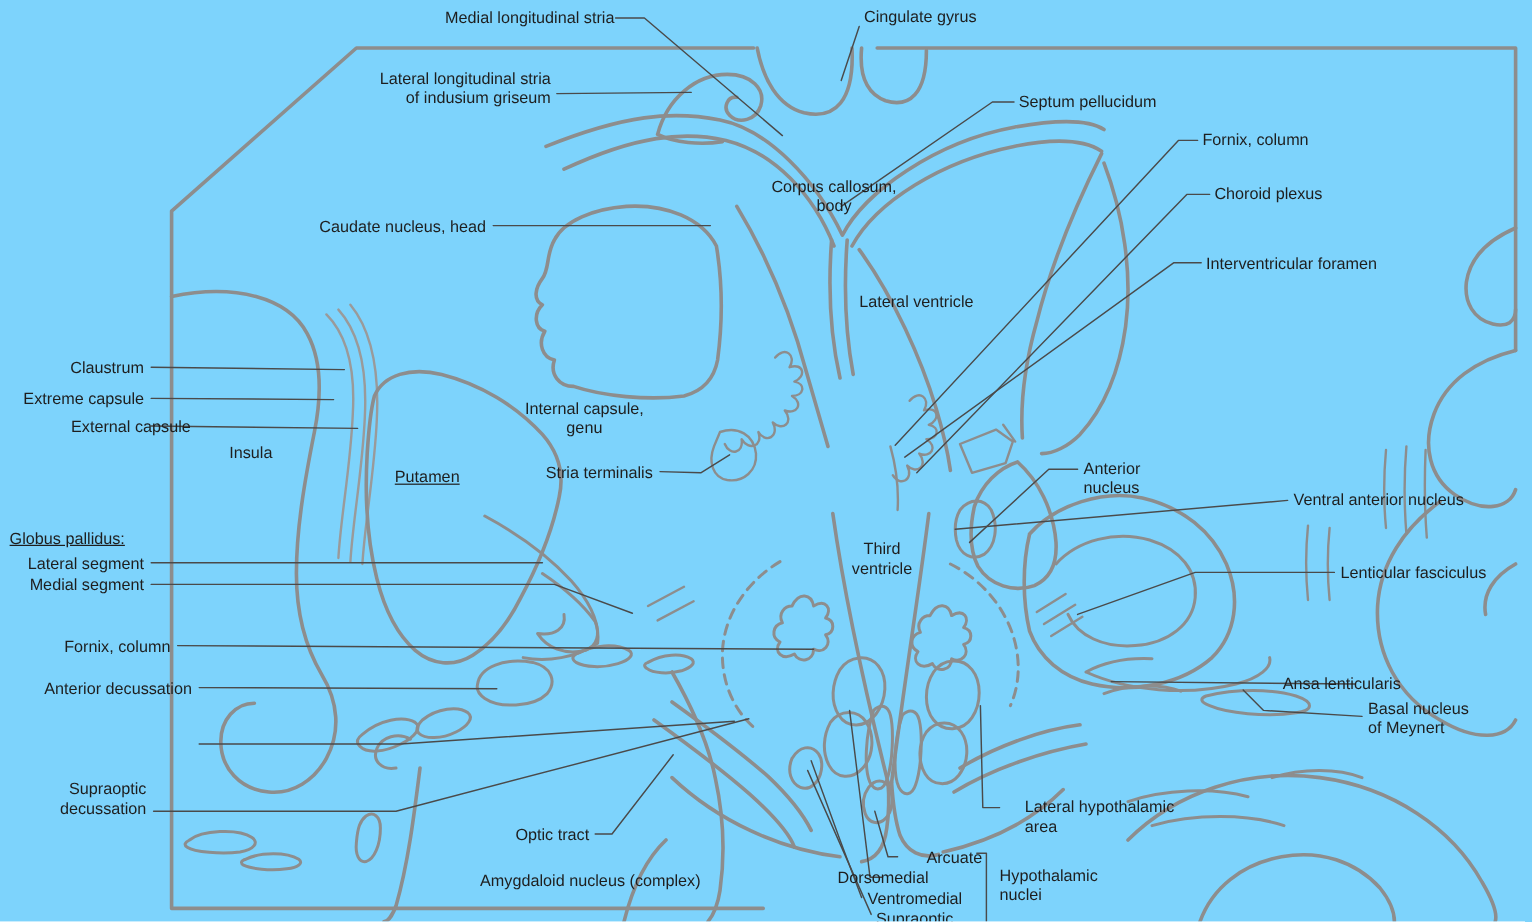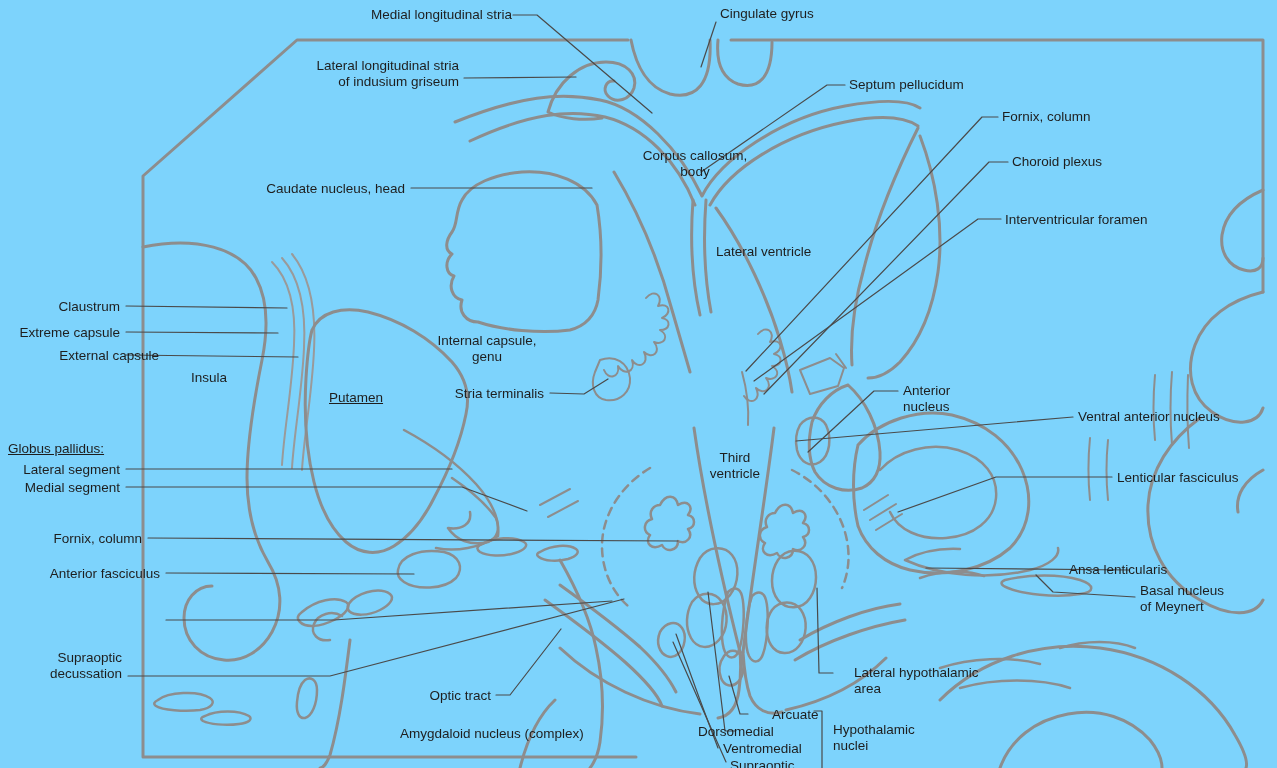--- a/index.html
+++ b/index.html
@@ -168,21 +168,21 @@
 <div class="lbl" style="left:903px;top:383px;">Anterior
 nucleus</div>
 <div class="lbl" style="left:1078px;top:409px;">Ventral anterior nucleus</div>
 <div class="lbl c" style="left:685px;top:450px;width:100px;">Third
 ventricle</div>
 <div class="lbl u" style="left:8px;top:441px;">Globus pallidus:</div>
 <div class="lbl r" style="left:10px;top:462px;width:110px;">Lateral segment</div>
 <div class="lbl r" style="left:10px;top:480px;width:110px;">Medial segment</div>
 <div class="lbl" style="left:1117px;top:470px;">Lenticular fasciculus</div>
 <div class="lbl r" style="left:42px;top:531px;width:100px;">Fornix, column</div>
-<div class="lbl r" style="left:28px;top:566px;width:132px;">Anterior fasciculus</div>
+<div class="lbl r" style="left:28px;top:566px;width:132px;">Anterior decussation</div>
 <div class="lbl" style="left:1069px;top:562px;">Ansa lenticularis</div>
 <div class="lbl" style="left:1140px;top:583px;">Basal nucleus
 of Meynert</div>
 <div class="lbl r" style="left:30px;top:650px;width:92px;">Supraoptic
 decussation</div>
 <div class="lbl r" style="left:421px;top:688px;width:70px;">Optic tract</div>
 <div class="lbl" style="left:400px;top:726px;">Amygdaloid nucleus (complex)</div>
 <div class="lbl" style="left:838px;top:665px;margin-left:16px;">Lateral hypothalamic
 area</div>
 <div class="lbl" style="left:752px;top:707px;margin-left:20px;">Arcuate</div>

